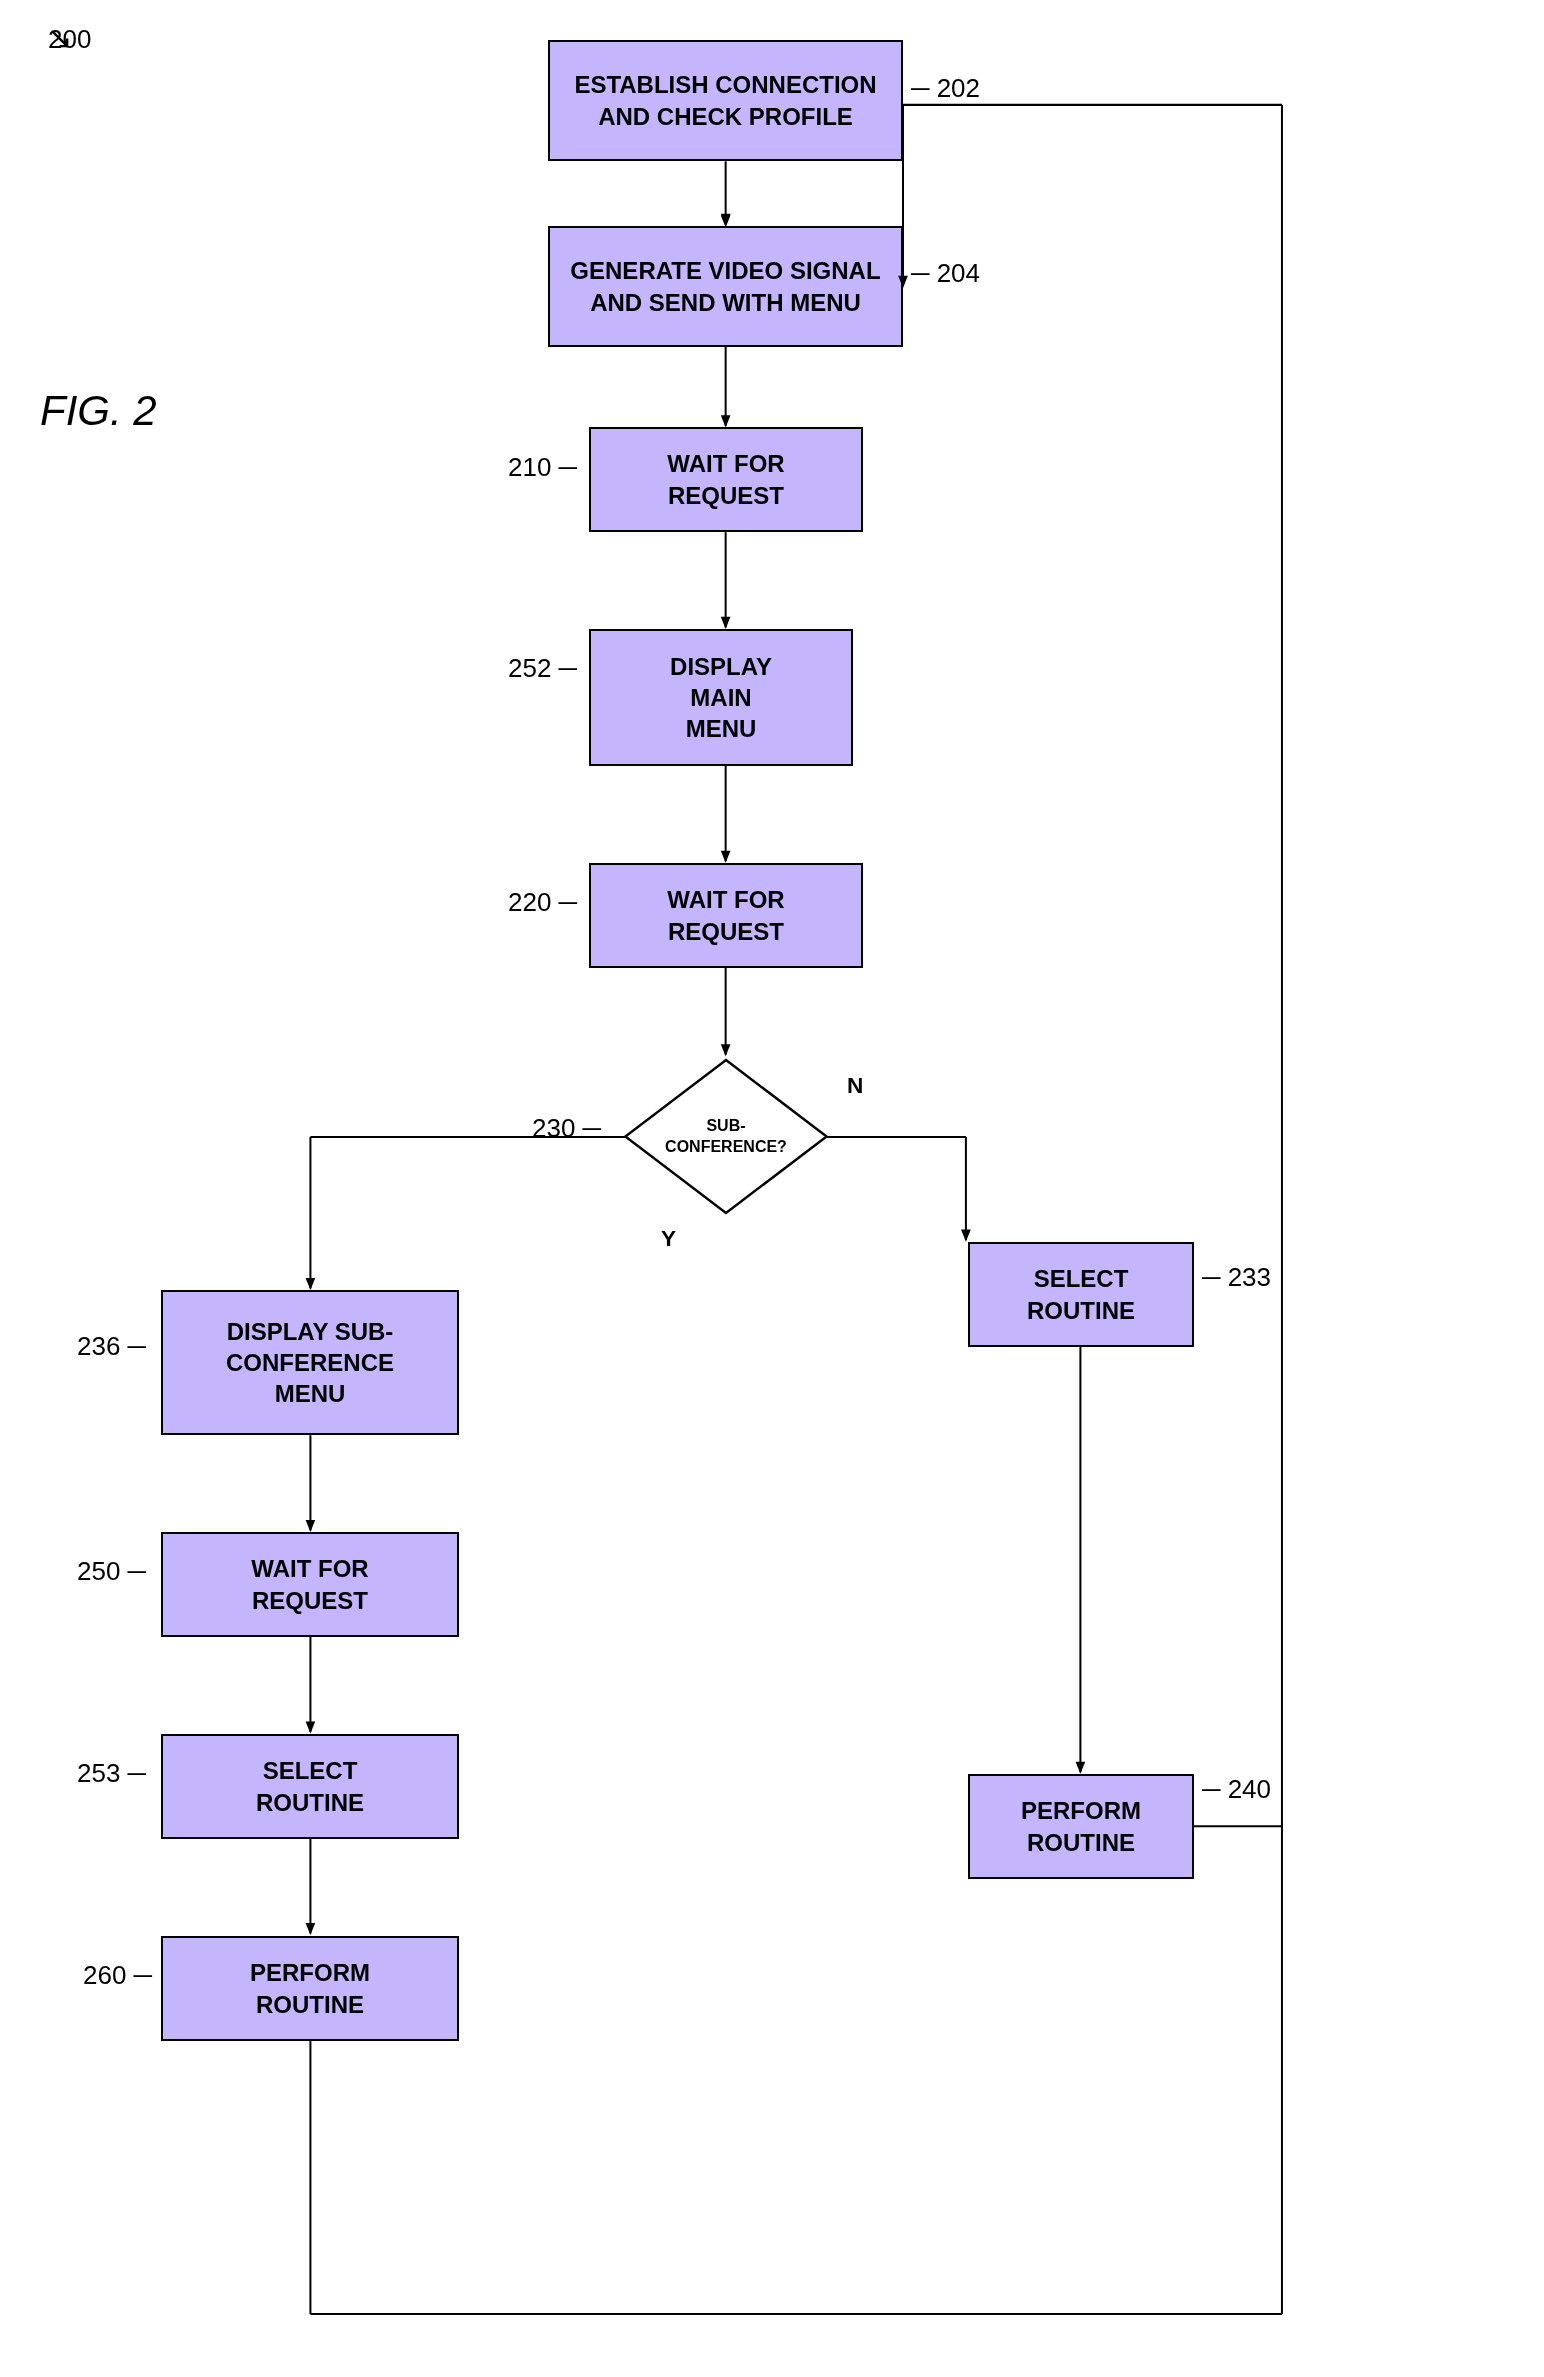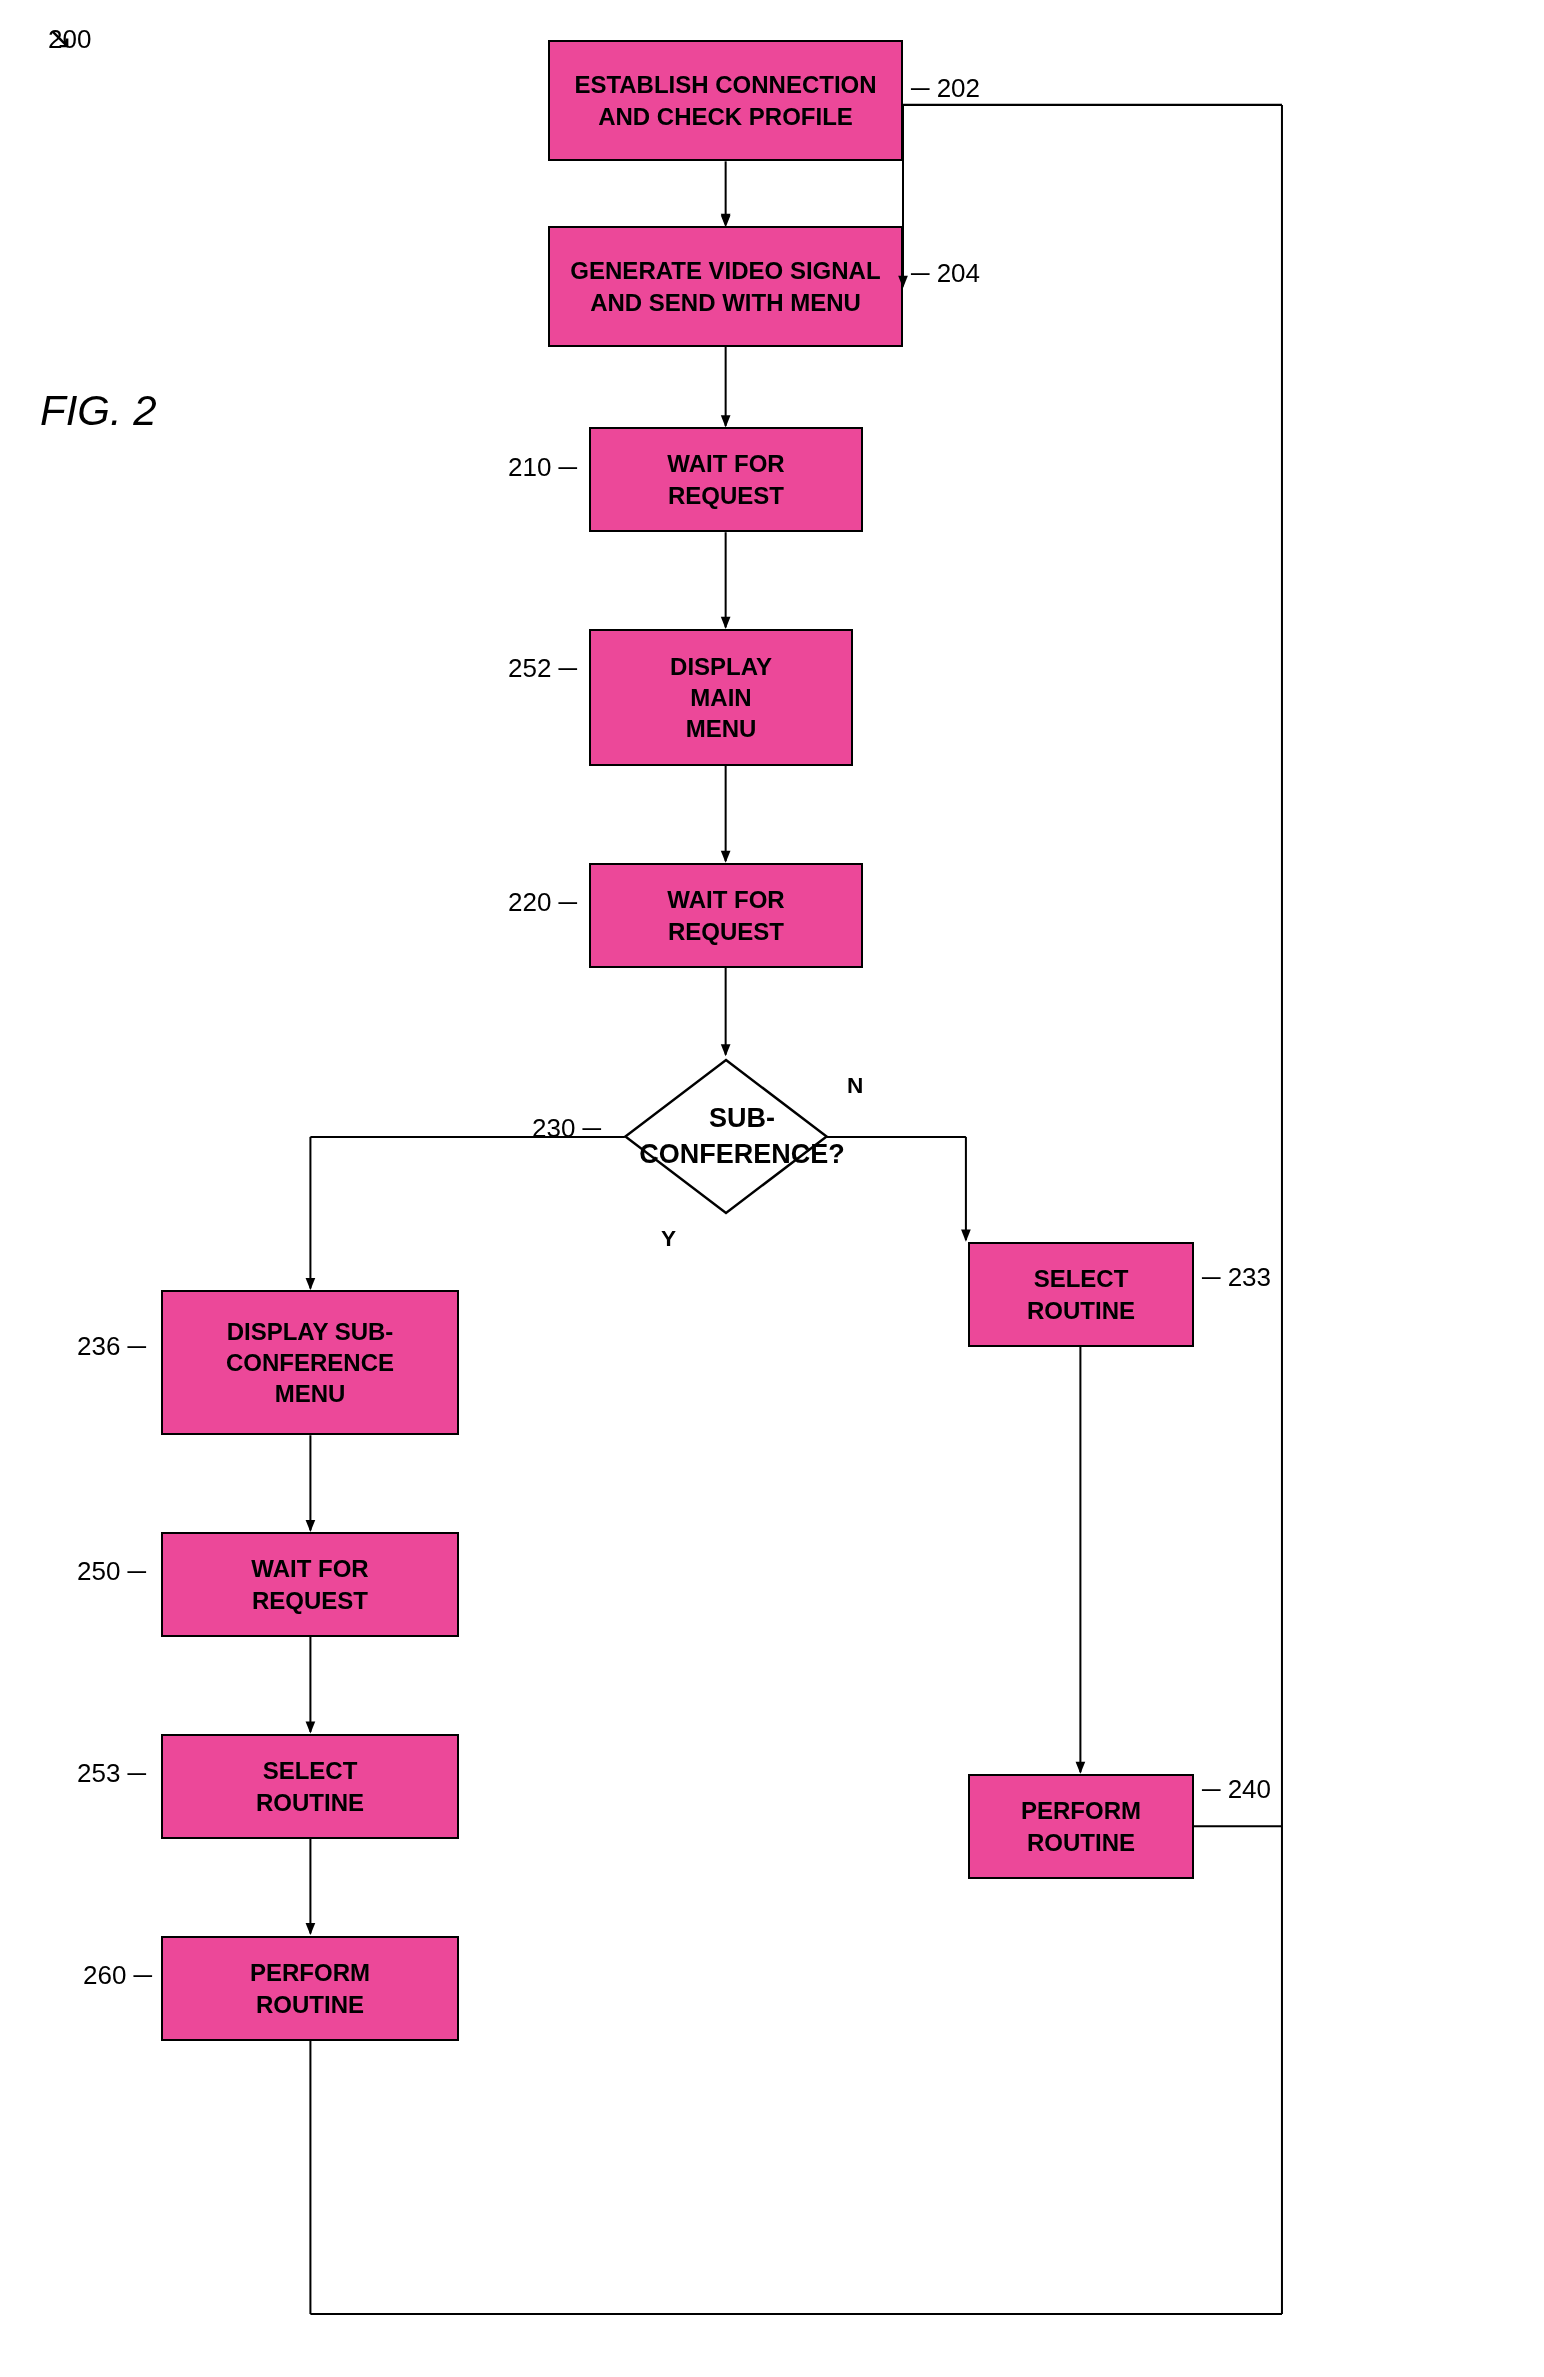--- a/index.html
+++ b/index.html
@@ -25,45 +25,45 @@
       left: 40px;
       font-size: 42px;
       font-weight: normal;
       font-style: italic;
     }
 
     
     .flow-box {
       position: absolute;
       border: 2.4px solid #000;
-      background: #ec4899;
+      background: #c4b5fd;
       display: flex;
       align-items: center;
       justify-content: center;
       text-align: center;
       font-size: 24px;
       font-weight: bold;
       line-height: 1.3;
     }
 
     
     .flow-diamond {
       position: absolute;
       width: 210px;
       height: 161px;
     }
     .flow-diamond-inner {
       position: absolute;
-      top: 0; left: 16px;
+      top: 0; left: 0;
       width: 100%; height: 100%;
       display: flex;
       align-items: center;
       justify-content: center;
       text-align: center;
-      font-size: 27px;
+      font-size: 16px;
       font-weight: bold;
       line-height: 1.3;
       z-index: 2;
     }
     .flow-diamond svg {
       position: absolute;
       top: 0; left: 0;
     }
 
     

